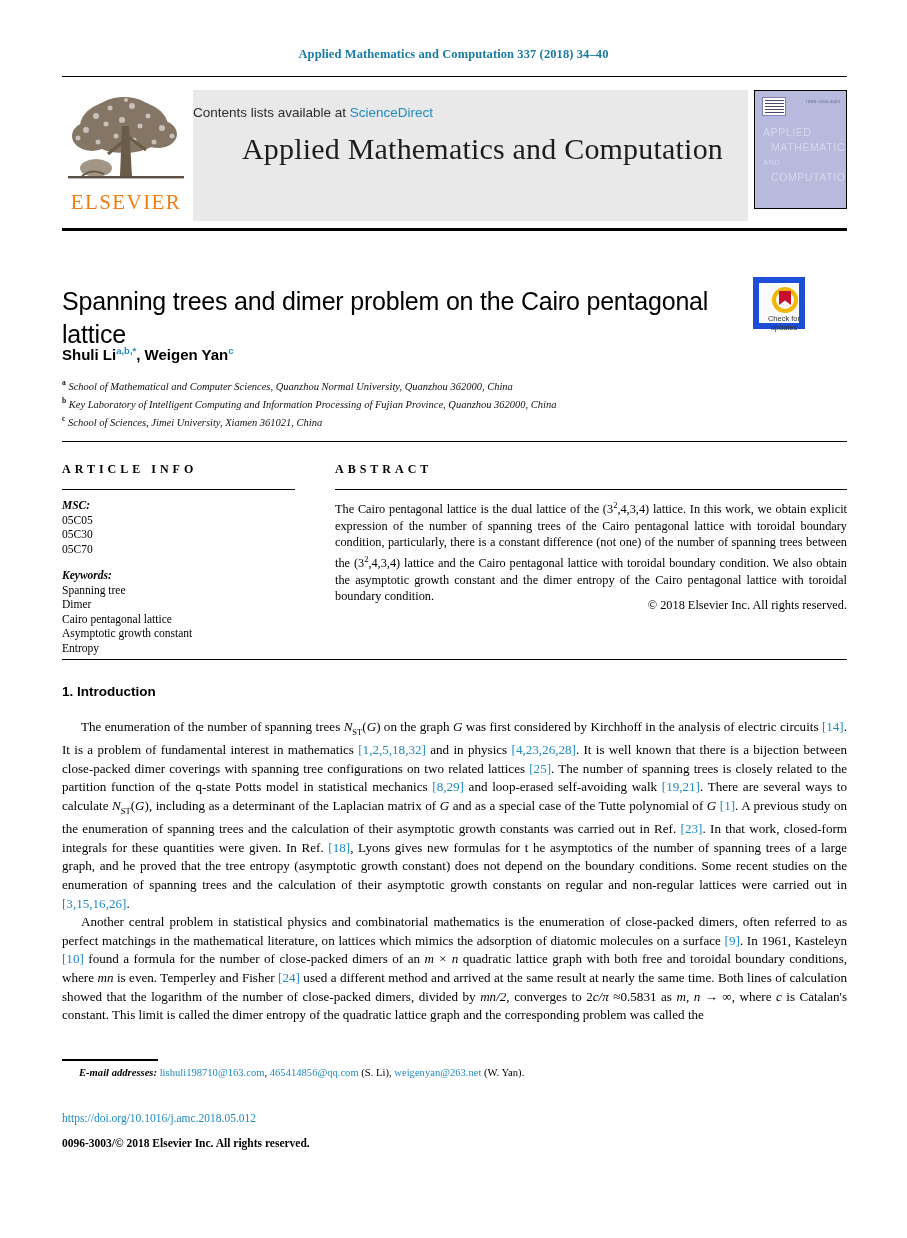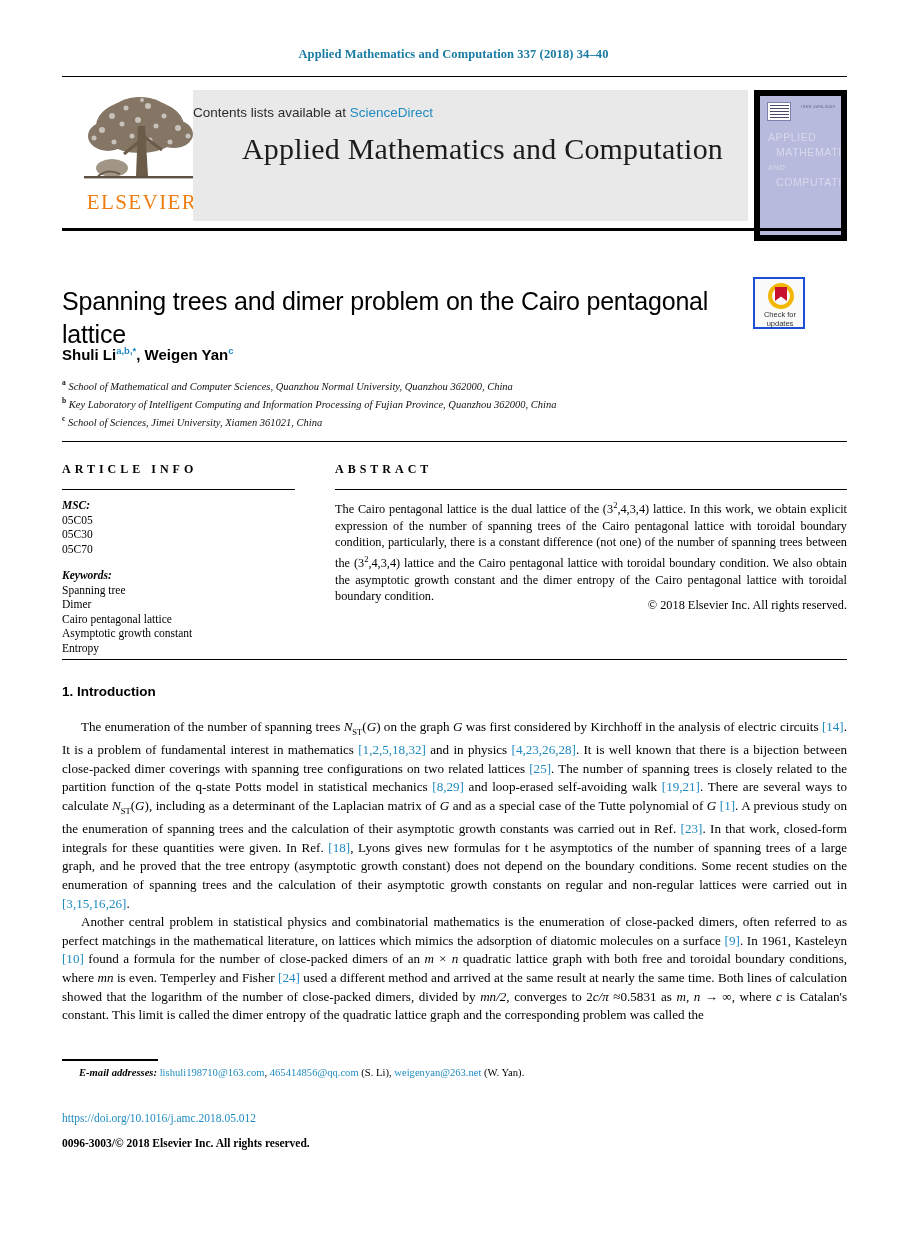--- a/index.html
+++ b/index.html
@@ -46,21 +46,21 @@
   
   .masthead {
     position: absolute;
     left: 62px;
     top: 88px;
     width: 785px;
     height: 135px;
   }
   .elsevier-logo {
     position: absolute;
-    left: 16px;
+    left: 0px;
     top: 4px;
     width: 128px;
     height: 128px;
   }
   .tree-svg {
     display: block;
     width: 128px;
     height: 100px;
   }
   .elsevier-word {
@@ -121,23 +121,23 @@
   .homepage-line a {
     color: #1f8ac0;
     text-decoration: none;
   }
 
   .journal-cover {
     position: absolute;
     left: 692px;
     top: 2px;
     width: 93px;
-    height: 151px;
+    height: 119px;
     background: #b7b9dd;
-    border: 6px solid #000000;
+    border: 1px solid #000000;
     box-sizing: border-box;
     overflow: hidden;
   }
   .cover-badge {
     position: absolute;
     left: 7px;
     top: 6px;
     width: 24px;
     height: 19px;
     background: #ffffff;
@@ -200,21 +200,21 @@
     letter-spacing: -0.2px;
   }
 
   .crossmark {
     position: absolute;
     left: 753px;
     top: 277px;
     width: 52px;
     height: 52px;
     background: #fafafa;
-    border: 2px solid #1d4ed8;
+    border: 6px solid #1d4ed8;
     box-sizing: border-box;
   }
   .cm-ring {
     position: absolute;
     left: 13px;
     top: 4px;
     width: 26px;
     height: 26px;
     border-radius: 50%;
     border: 4px solid #f2b705;

